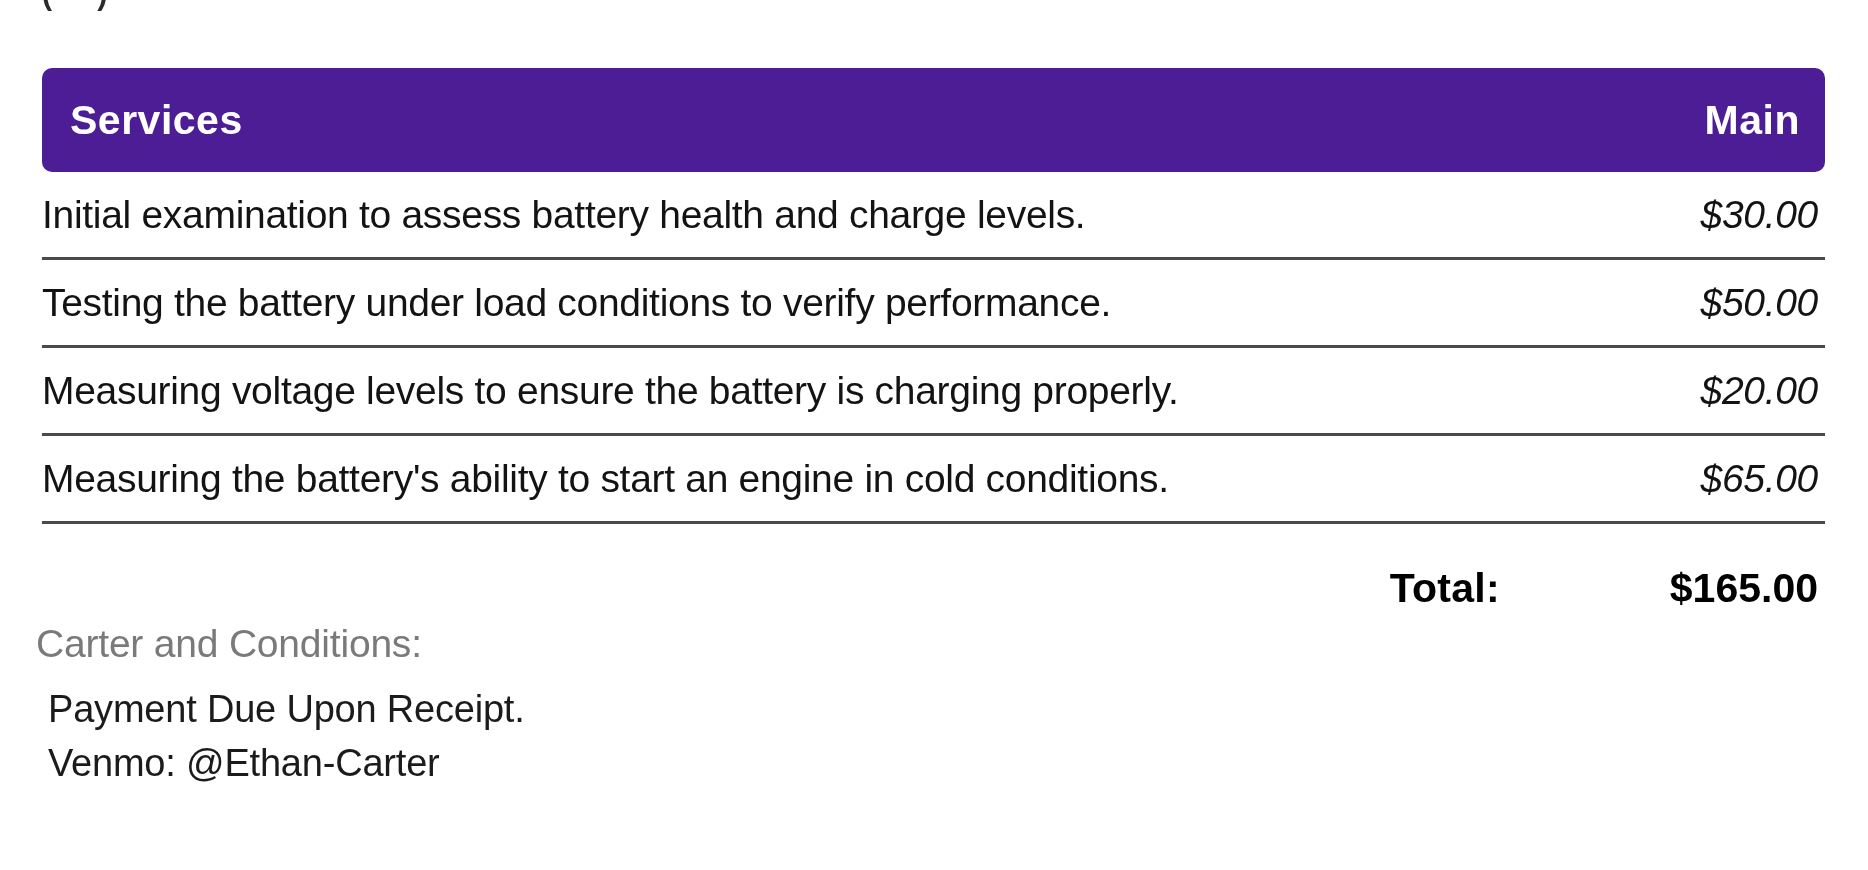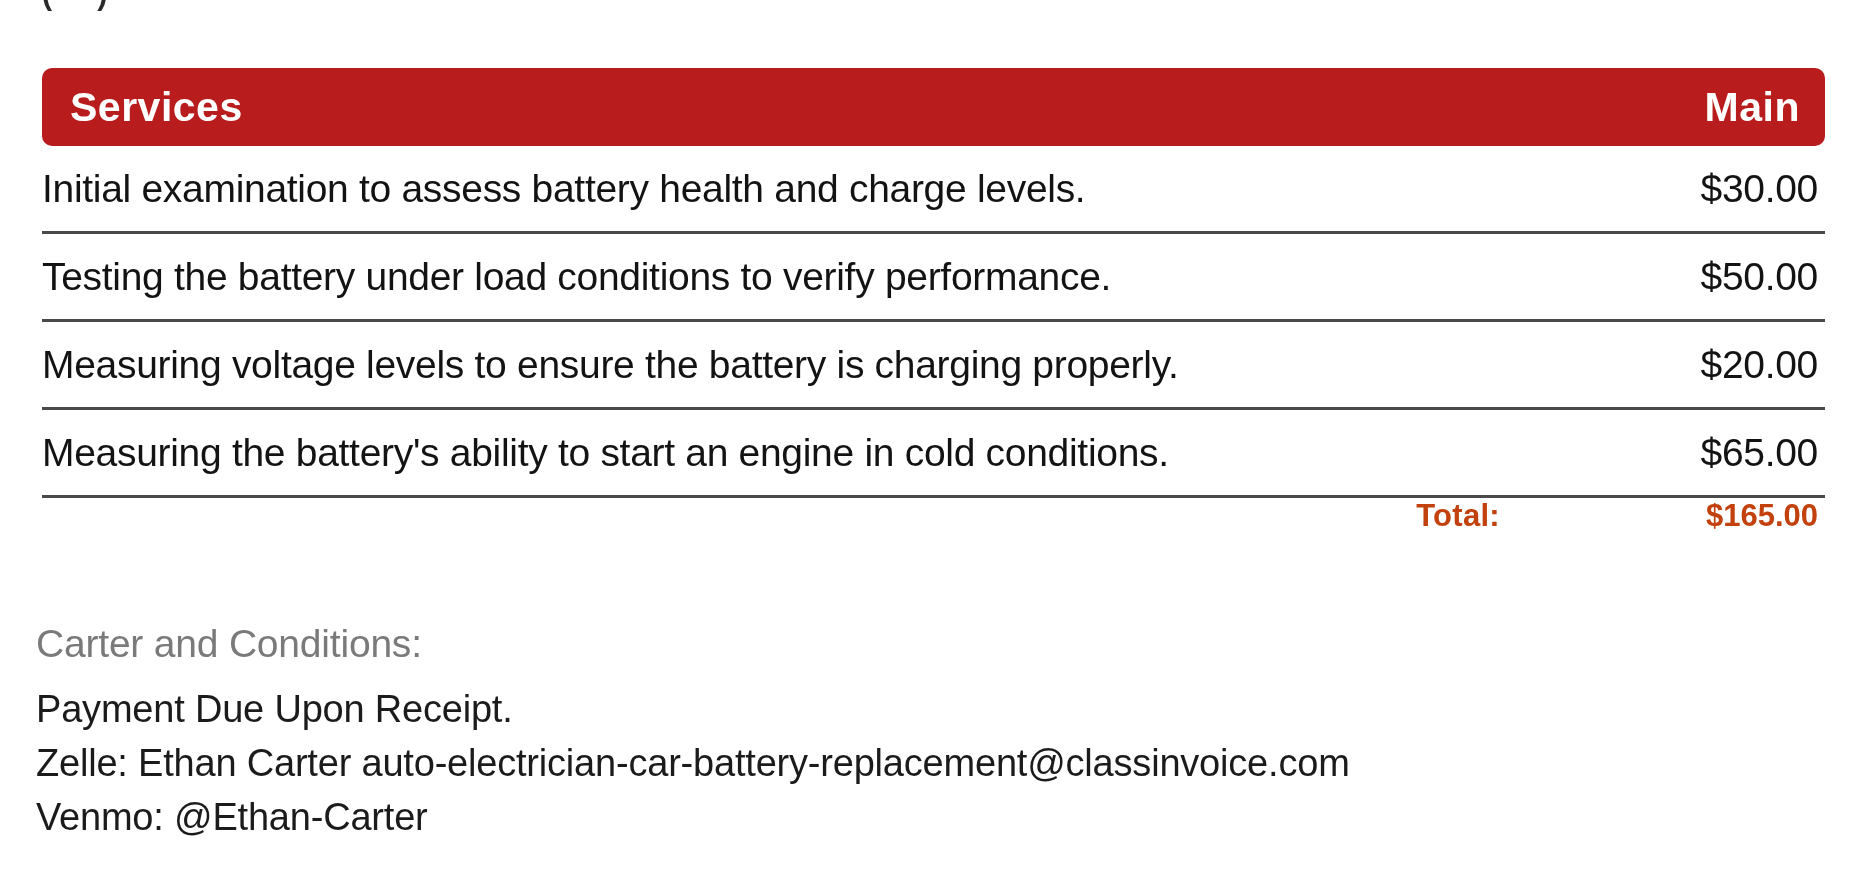--- a/index.html
+++ b/index.html
@@ -29,22 +29,22 @@
   .clip-frag .glyph.open  { left: 40px; }
   .clip-frag .glyph.close { left: 94px; }
 
   
   .services-table {
     position: absolute;
     left: 42px; top: 68px;
     width: 1783px;
   }
   .table-header {
-    height: 78px;
-    background: #b91c1c;
+    height: 104px;
+    background: #4c1d95;
     border-radius: 10px;
     display: flex;
     align-items: center;
     justify-content: space-between;
     padding: 0 25px 0 28px;
     color: #ffffff;
     font-weight: bold;
     font-size: 41px;
     letter-spacing: 0.5px;
   }
@@ -57,29 +57,30 @@
     color: #131313;
     font-size: 39px;
     letter-spacing: -0.3px;
     gap: 12px;
   }
   .service-row .desc { padding-left: 0px; flex: 1; }
   .service-row .price {
     padding-right: 7px;
     white-space: nowrap;
     text-align: left;
+    font-style: italic;
   }
   .total-row {
     height: 88px;
     display: flex;
-    align-items: flex-start;
+    align-items: flex-end;
     justify-content: flex-end;
     font-weight: bold;
-    font-size: 31px;
-    color: #c2410c;
+    font-size: 41px;
+    color: #000000;
   }
   .total-row .total-label { letter-spacing: 0.3px; }
   .total-row .total-value {
     width: 325px;
     text-align: right;
     padding-right: 7px;
   }
 
   
   .terms {
@@ -91,20 +92,21 @@
   .terms-heading {
     color: #7a7a7a;
     line-height: 56px;
     margin-bottom: 10px;
     font-weight: normal;
     font-size: 39px;
   }
   .terms-line {
     color: #1b1b1b;
     line-height: 54px;
+    margin-left: 12px;
   }
 </style>
 </head>
 <body>
 
 <div class="clip-frag">
   <span class="glyph open">(</span>
   <span class="glyph close">)</span>
 </div>
 
@@ -138,15 +140,14 @@
   <div class="total-row">
     <span class="total-label">Total:</span>
     <span class="total-value">$165.00</span>
   </div>
 
 </div>
 
 <div class="terms">
   <div class="terms-heading">Carter and Conditions:</div>
   <div class="terms-line">Payment Due Upon Receipt.</div>
-  <div class="terms-line">Zelle: Ethan Carter auto-electrician-car-battery-replacement@classinvoice.com</div>
   <div class="terms-line">Venmo: @Ethan-Carter</div>
 </div>
 
 </body></html>

